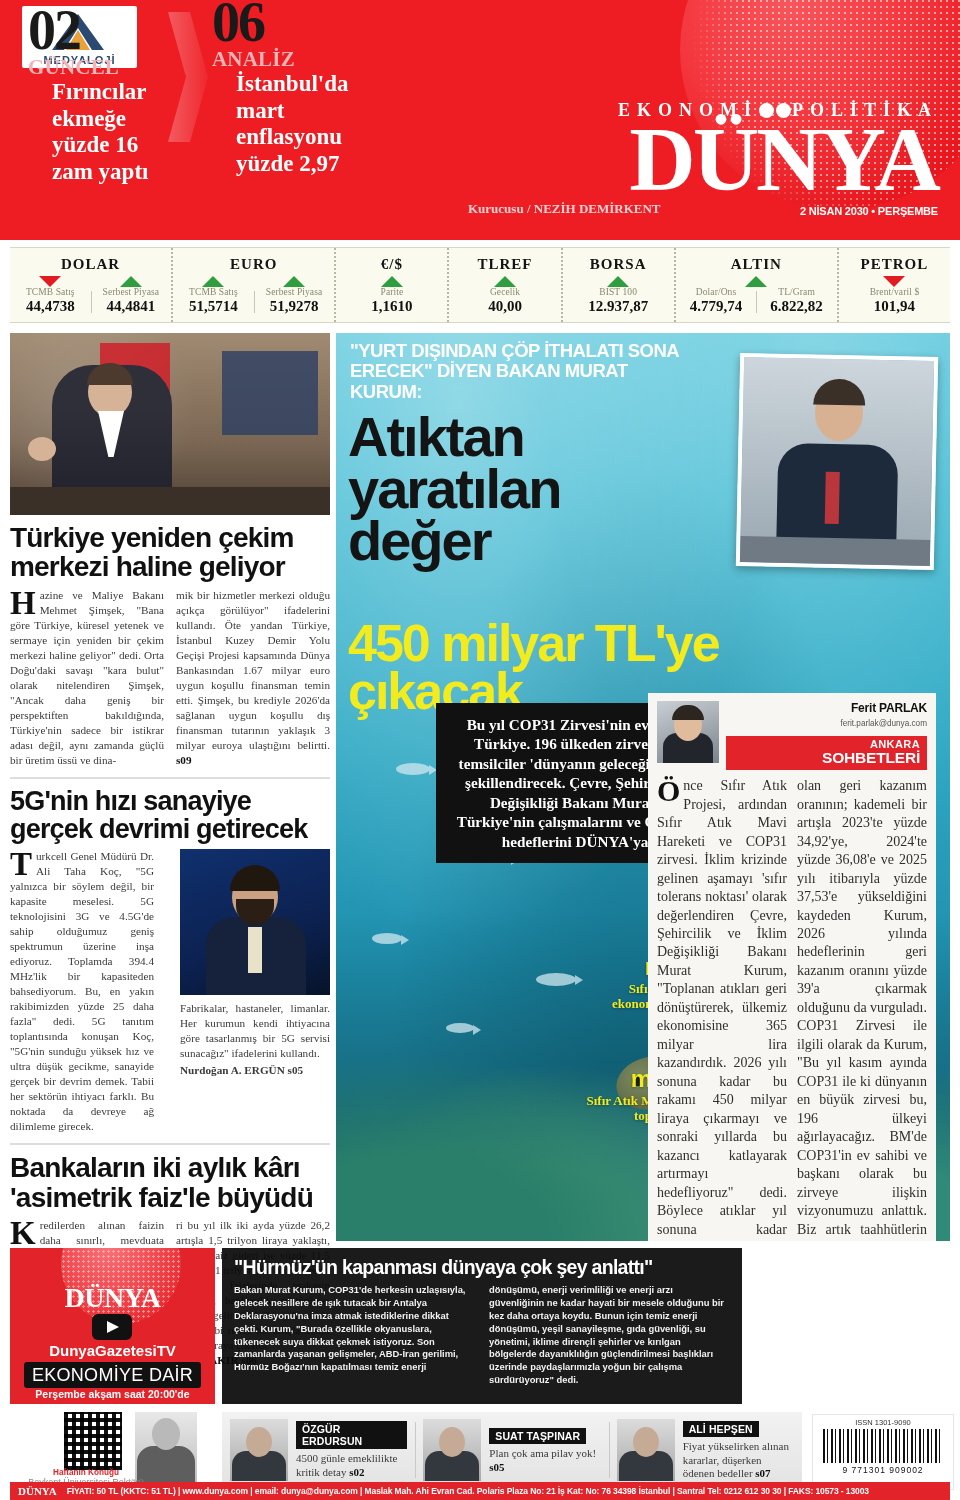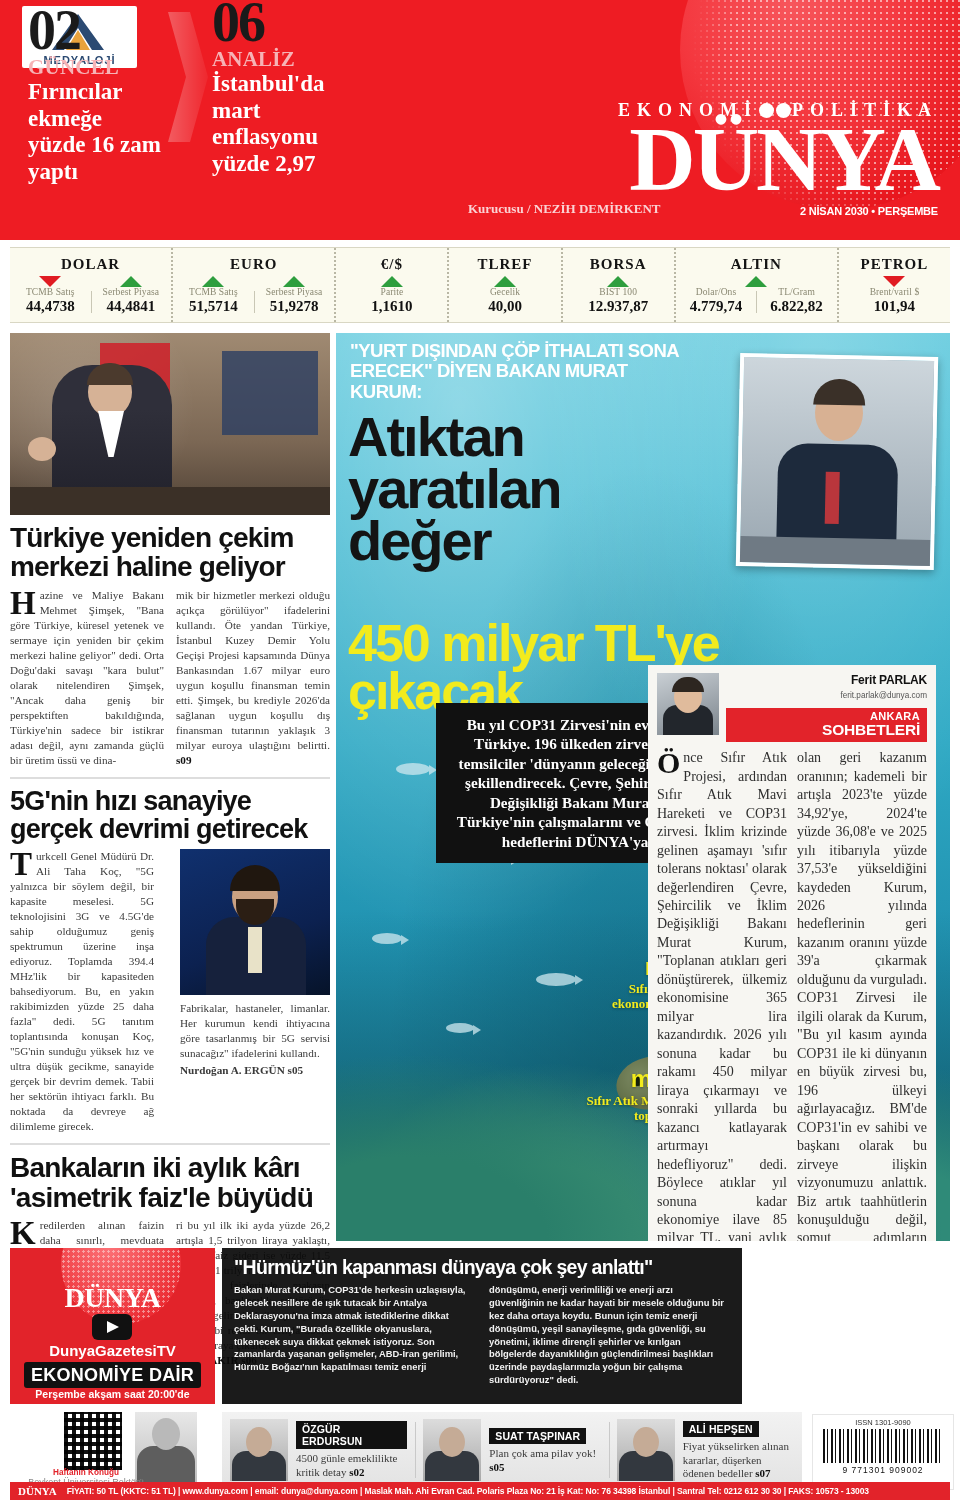--- a/index.html
+++ b/index.html
@@ -22,21 +22,21 @@
   .logo-a2 .chev{position:absolute;left:26px;top:6px;width:60px;height:40px;}
   .logo-a2 .mlabel{position:absolute;left:0;bottom:2px;width:115px;text-align:center;
            font-size:11px;font-weight:bold;letter-spacing:1px;color:#2b4a72;}
 
   .promo{position:absolute;color:#fff;}
   .promo .num{font-family:"Liberation Serif", serif;font-weight:bold;font-size:56px;line-height:.82;
               color:#1a1a1a;letter-spacing:-2px;}
   .promo .kicker{font-family:"Liberation Serif", serif;font-weight:bold;font-size:21px;
               color:#f6b3b6;line-height:1.05;margin-top:2px;letter-spacing:.2px;}
   .promo .txt{font-family:"Liberation Serif", serif;font-weight:bold;font-size:23px;
-              line-height:1.16;color:#fff;margin-top:1px;}
+              line-height:1.16;color:#fff;margin-top:1px;margin-left:24px;}
   .promo1{left:28px;top:8px;width:135px;}
   .promo2{left:212px;top:0;width:150px;}
   .arrow-sep{position:absolute;left:168px;top:12px;width:40px;height:130px;
              background:linear-gradient(90deg, rgba(255,255,255,.28), rgba(255,255,255,.05));
              clip-path:polygon(0 0, 55% 0, 100% 50%, 55% 100%, 0 100%, 45% 50%);}
 
   .masthead{position:absolute;right:22px;top:100px;width:470px;text-align:right;}
   .mh-kick{font-family:"Liberation Serif", serif;font-weight:bold;font-size:18px;letter-spacing:7px;
            color:#fff;margin-bottom:2px;position:relative;}
   .mh-dots{display:inline-block;}
@@ -166,21 +166,21 @@
   .stat .big{font-weight:bold;font-size:38px;line-height:.9;color:#F2EB1D;letter-spacing:-1px;
         text-shadow:0 1px 3px rgba(0,0,0,.35);}
   .stat .mid{font-weight:bold;font-size:24px;line-height:1;color:#F2EB1D;letter-spacing:-.6px;
         text-shadow:0 1px 3px rgba(0,0,0,.35);}
   .stat .small{font-family:"Liberation Serif", serif;font-weight:bold;font-size:13px;line-height:1.12;
         color:#F2EB1D;margin-top:3px;text-shadow:0 1px 3px rgba(0,0,0,.4);}
   .stat1{left:250px;top:588px;width:160px;}
   .stat2{left:250px;top:700px;width:160px;}
 
   
-  .colbox{position:absolute;right:14px;top:332px;width:270px;background:#F7F6F2;
+  .colbox{position:absolute;right:14px;top:360px;width:270px;background:#F7F6F2;
         padding:8px 9px 10px;}
   .cb-head{display:flex;gap:7px;align-items:flex-start;}
   .cb-av{width:62px;height:62px;flex:none;background:linear-gradient(160deg,#c9cfd4,#7b848c);position:relative;overflow:hidden;}
   .cb-av .fh{position:absolute;left:17px;top:8px;width:28px;height:32px;border-radius:50%;background:#e0bb9c;}
   .cb-av .fhair{position:absolute;left:15px;top:4px;width:32px;height:15px;border-radius:16px 16px 0 0;background:#2d2620;}
   .cb-av .fb{position:absolute;left:6px;bottom:0;width:50px;height:30px;background:#22262c;border-radius:14px 14px 0 0;}
   .cb-meta{flex:1;text-align:right;}
   .cb-name{font-weight:bold;font-size:12px;color:#111;letter-spacing:-.2px;}
   .cb-mail{font-size:8.2px;color:#555;margin-top:4px;}
   .cb-tag{margin-top:8px;background:#E2232A;color:#fff;padding:2px 7px 4px;text-align:right;}
@@ -208,21 +208,21 @@
   .pb-globe:after{content:"";position:absolute;inset:0;border-radius:50%;
         background-image:radial-gradient(#fff 1px, transparent 1.2px);background-size:5px 5px;opacity:.5;}
   .pb-d{position:absolute;left:0;top:34px;width:205px;text-align:center;color:#fff;font-family:"Liberation Serif", serif;
         font-weight:bold;font-size:28px;letter-spacing:-.5px;}
   .pb-play{position:absolute;left:82px;top:66px;width:40px;height:26px;background:#111;border-radius:6px;}
   .pb-play:after{content:"";position:absolute;left:15px;top:7px;border-left:12px solid #fff;
         border-top:6px solid transparent;border-bottom:6px solid transparent;}
   .pb-ch{position:absolute;left:0;top:94px;width:205px;text-align:center;color:#fff;font-weight:bold;font-size:15px;}
   .pb-bar{position:absolute;left:14px;top:114px;width:177px;height:26px;background:#111;border-radius:3px;
         display:flex;align-items:center;justify-content:center;}
-  .pb-bar span{color:#fff;font-weight:bold;font-size:18px;letter-spacing:.3px;text-align:right;}
+  .pb-bar span{color:#fff;font-weight:normal;font-size:18px;letter-spacing:.3px;text-align:right;}
   .pb-when{position:absolute;left:0;top:140px;width:205px;text-align:center;color:#fff;font-weight:bold;font-size:10.5px;}
 
   .guestbox{position:absolute;left:10px;top:1410px;width:205px;height:78px;}
   .qr{position:absolute;left:52px;top:0;width:58px;height:58px;background:#fff;
         background-image:
           repeating-linear-gradient(90deg,#111 0 4px,transparent 4px 8px),
           repeating-linear-gradient(0deg,#111 0 4px,transparent 4px 8px);
         background-blend-mode:multiply;border:2px solid #fff;}
   .guest-txt{position:absolute;left:6px;top:58px;width:140px;text-align:center;}
   .gt1{font-size:8.2px;font-weight:bold;color:#E2232A;}

